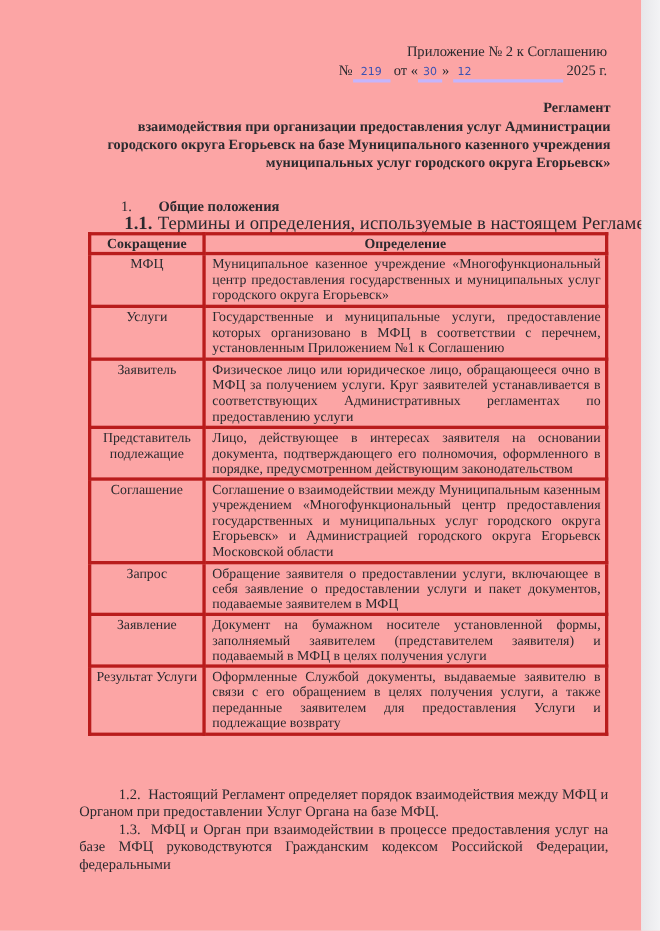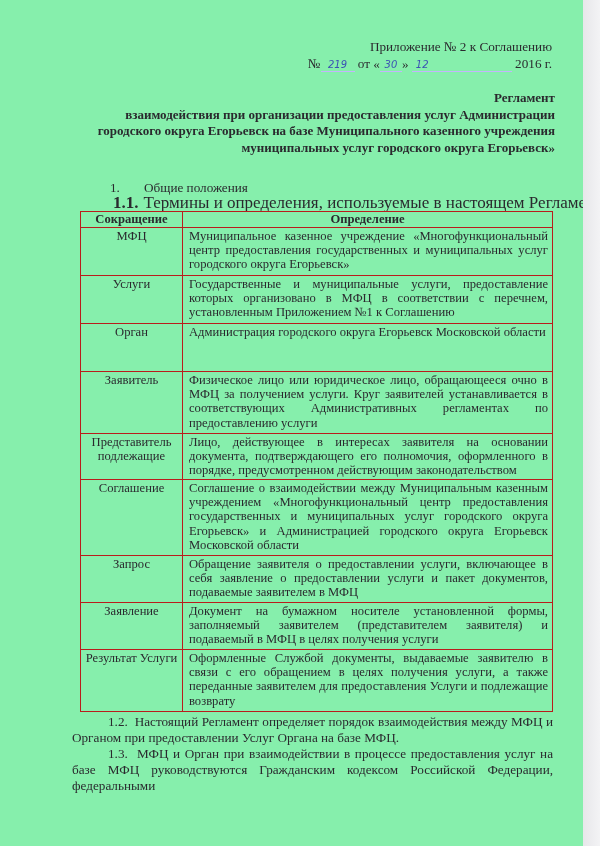--- a/index.html
+++ b/index.html
@@ -5,76 +5,76 @@
     html, body { margin: 0; padding: 0; }
     body {
       width: 600px; height: 846px; overflow: hidden;
       background: #f4f4f6;
       font-family: "Liberation Serif", "DejaVu Serif", serif;
       color: #2a2a2e;
     }
     .page {
       position: absolute; left: 0; top: 0;
       width: 583px; height: 846px;
-      background: #86efac;
+      background: #fca5a5;
     }
     .edge {
       position: absolute; left: 583px; top: 0; width: 17px; height: 846px;
       background: linear-gradient(to right, #e7e7ea, #f3f3f5);
     }
     .appendix {
       position: absolute; left: 300px; top: 38px; width: 252px;
       text-align: right; font-size: 13.2px; line-height: 17px;
     }
     .appendix .line { white-space: nowrap; }
     .fill {
-      display: inline-block; border-bottom: 1px solid #c4b5fd;
-      text-align: center; color: #3b52b4; font-style: italic;
+      display: inline-block; border-bottom: 3px solid #c4b5fd;
+      text-align: center; color: #3b52b4; 
       font-family: "DejaVu Sans", sans-serif; font-size: 10px; line-height: 13px;
     }
     .title {
       position: absolute; left: 80px; top: 90px; width: 475px;
       text-align: right; font-weight: bold; font-size: 13px; line-height: 16.5px;
     }
     .section {
       position: absolute; left: 110px; top: 180px; font-size: 13.2px; line-height: 15px;
     }
     .section .num { display: inline-block; width: 34px; font-weight: normal; }
-    .section .txt { font-weight: normal; margin-top: 16px; }
+    .section .txt { font-weight: bold; margin-top: 16px; }
     .intro {
       position: absolute; left: 113px; top: 195px; font-size: 17px; line-height: 15px; white-space: nowrap;
     }
     .intro b { margin-right: 5px; }
     table.terms {
       position: absolute; left: 80px; top: 211px; width: 473px;
       border-collapse: collapse; font-size: 12.6px; line-height: 14.2px;
     }
     table.terms th, table.terms td {
-      border: 1px solid #b91c1c; padding: 0 3px; vertical-align: top;
+      border: 3px solid #b91c1c; padding: 0 3px; vertical-align: top;
     }
     table.terms th { font-weight: bold; text-align: center; height: 15px; padding-top: 0; }
     table.terms td.abbr { width: 95px; text-align: center; padding-top: 1px; }
     table.terms td.def { text-align: justify; padding: 1px 4px 0 6px; font-family: Liberation Serif, serif; }
     .para {
       position: absolute; left: 72px; width: 481px; font-size: 13.2px; line-height: 16.2px; text-align: justify;
     }
     .para .ind { display: inline-block; width: 36px; }
   </style>
 </head>
 <body>
 
 <div class="page">
 
   <div class="appendix">
     <div class="line">Приложение № 2 к Соглашению</div>
     <div class="line">
       <span>№</span><span class="fill" style="width:34px">219</span>
       <span>от «</span><span class="fill" style="width:22px">30</span><span>»</span>
       <span class="fill" style="width:96px; text-align:left; padding-left:4px">12</span>
-      <span>2016 г.</span>
+      <span>2025 г.</span>
     </div>
   </div>
 
   <div class="title">
     <div>Регламент</div>
     <div>взаимодействия при организации предоставления услуг Администрации</div>
     <div>городского округа Егорьевск на базе Муниципального казенного учреждения</div>
     <div>муниципальных услуг городского округа Егорьевск»</div>
   </div>
 
@@ -94,24 +94,20 @@
       </tr>
     </thead>
     <tbody>
       <tr style="height:48px">
         <td class="abbr">МФЦ</td>
         <td class="def">Муниципальное казенное учреждение «Многофункциональный центр предоставления государственных и муниципальных услуг городского округа Егорьевск»</td>
       </tr>
       <tr style="height:48px">
         <td class="abbr">Услуги</td>
         <td class="def">Государственные и муниципальные услуги, предоставление которых организовано в МФЦ в соответствии с перечнем, установленным Приложением №1 к Соглашению</td>
-      </tr>
-      <tr style="height:48px">
-        <td class="abbr">Орган</td>
-        <td class="def">Администрация городского округа Егорьевск Московской области</td>
       </tr>
       <tr style="height:62px">
         <td class="abbr">Заявитель</td>
         <td class="def">Физическое лицо или юридическое лицо, обращающееся очно в МФЦ за получением услуги. Круг заявителей устанавливается в соответствующих Административных регламентах по предоставлению услуги</td>
       </tr>
       <tr style="height:46px">
         <td class="abbr">Представитель подлежащие</td>
         <td class="def">Лицо, действующее в интересах заявителя на основании документа, подтверждающего его полномочия, оформленного в порядке, предусмотренном действующим законодательством</td>
       </tr>
       <tr style="height:76px">

